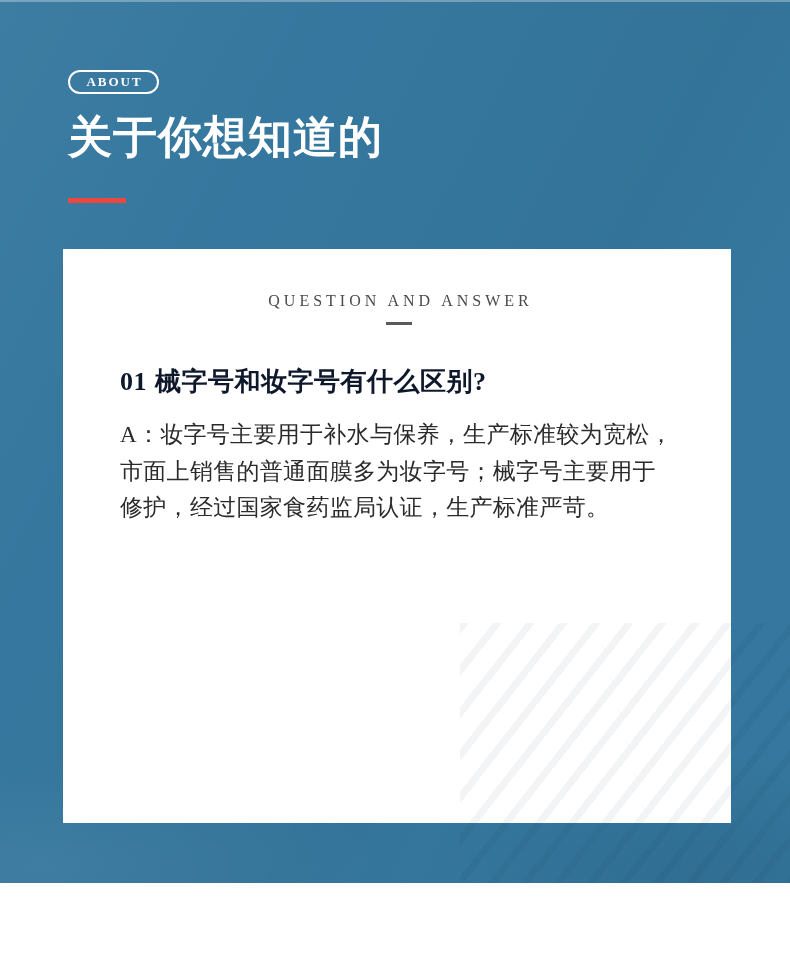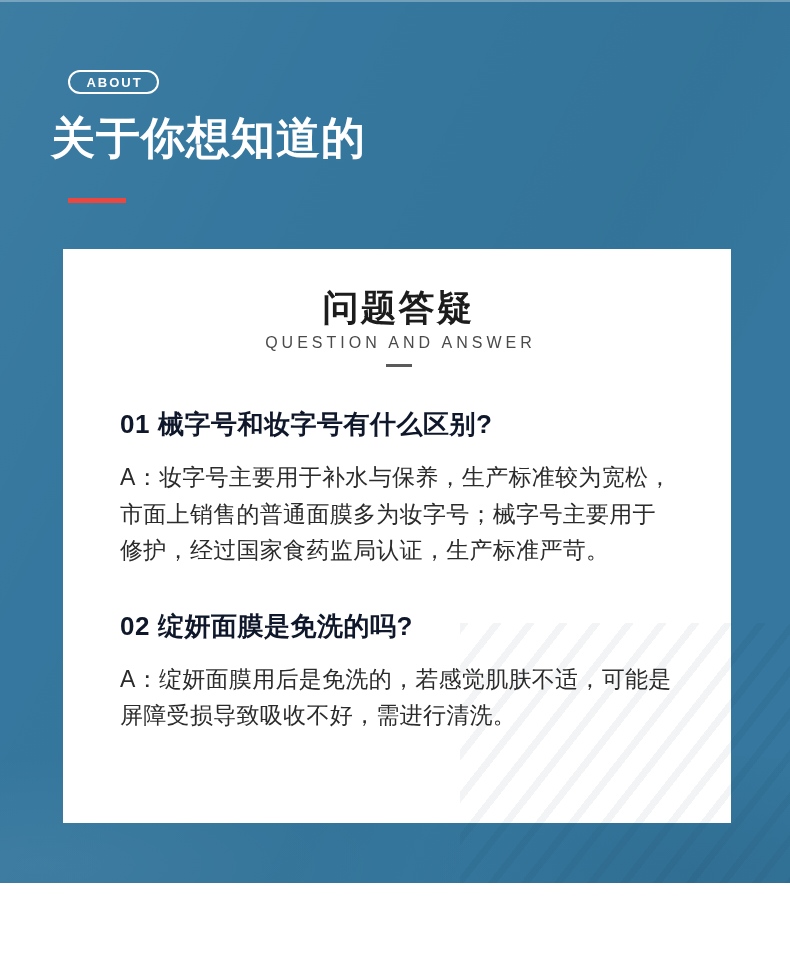--- a/index.html
+++ b/index.html
@@ -1,15 +1,15 @@
 <!DOCTYPE html>
 <html><head>
 <meta charset="utf-8">
 <style>
-  * { margin: 0; padding: 0; box-sizing: border-box; }
+  * { margin: 0; padding: 0; box-sizing: border-box; font-family: Liberation Serif, serif; }
   html, body { background: #e9edf0; }
   body { font-family: "Liberation Sans", "DejaVu Sans", sans-serif; }
 
   .page {
     position: relative;
     width: 790px;
     height: 959px;
     margin: 0 auto;
     background: #ffffff;
     overflow: hidden;
@@ -58,21 +58,21 @@
     align-items: center;
     justify-content: center;
     color: #ffffff;
     font-size: 13px;
     font-weight: bold;
     letter-spacing: 2px;
     text-indent: 2px;
   }
   .hero-title {
     position: absolute;
-    left: 51px; top: 112px;
+    left: 68px; top: 112px;
     color: #ffffff;
     font-size: 44px;
     font-weight: bold;
     letter-spacing: 1px;
     line-height: 52px;
     white-space: nowrap;
     text-align: right;
   }
   .red-dash {
     position: absolute;
@@ -149,38 +149,31 @@
     <div class="top-edge-line"></div>
 
     <div class="about-pill">ABOUT</div>
 
     <h1 class="hero-title">关于你想知道的</h1>
 
     <div class="red-dash"></div>
 
     <div class="qa-card">
 
-      <div class="card-title">问题答疑</div>
 
       <div class="card-subtitle">QUESTION AND ANSWER</div>
 
       <div class="title-dash"></div>
 
       <div class="qa-item">
         <div class="qa-question">
           <span class="qa-number">01</span><span>械字号和妆字号有什么区别?</span>
         </div>
         <div class="qa-answer">A：妆字号主要用于补水与保养，生产标准较为宽松，市面上销售的普通面膜多为妆字号；械字号主要用于修护，经过国家食药监局认证，生产标准严苛。</div>
       </div>
 
-      <div class="qa-item">
-        <div class="qa-question">
-          <span class="qa-number">02</span><span>绽妍面膜是免洗的吗?</span>
-        </div>
-        <div class="qa-answer">A：绽妍面膜用后是免洗的，若感觉肌肤不适，可能是屏障受损导致吸收不好，需进行清洗。</div>
-      </div>
 
     </div>
   </div>
 
   <div class="white-section"></div>
 
 </div>
 
 </body></html>

